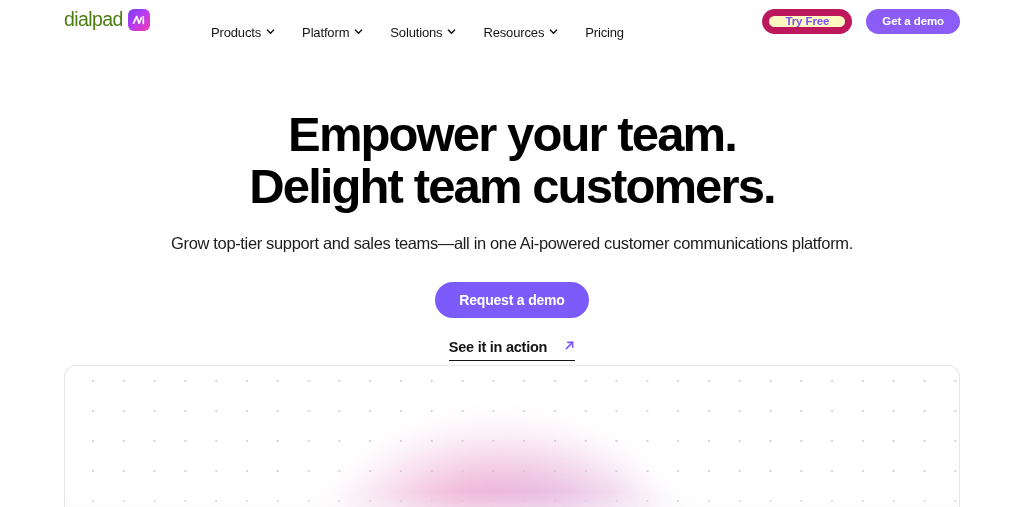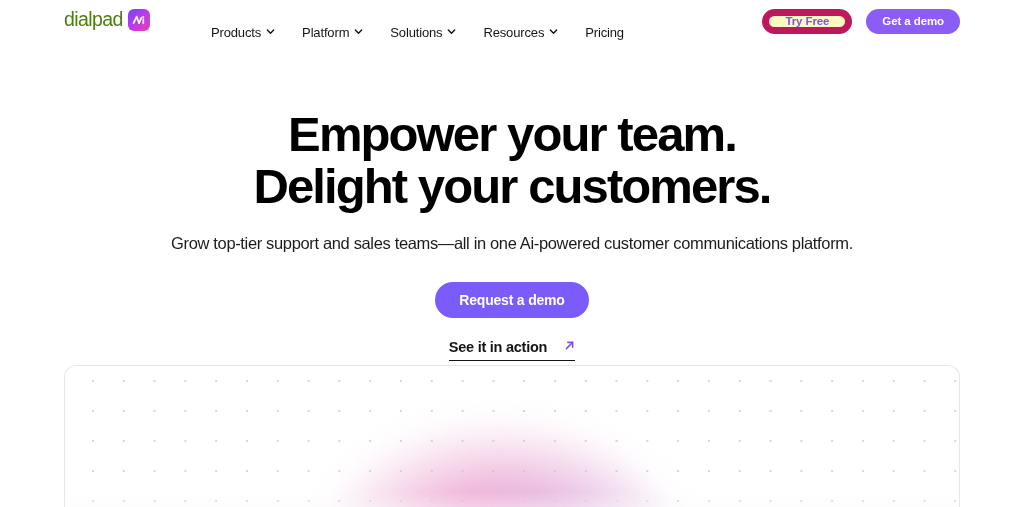--- a/index.html
+++ b/index.html
@@ -322,21 +322,21 @@
     <div class="header-actions">
       <button class="btn-outline">Try Free</button>
       <button class="btn-solid">Get a demo</button>
     </div>
 
   </header>
 
   <section class="hero">
     <h1 class="headline">
       <span class="line">Empower your team.</span>
-      <span class="line">Delight your customers.</span>
+      <span class="line">Delight team customers.</span>
     </h1>
 
     <p class="subhead">Grow top-tier support and sales teams—all in one Ai-powered customer communications platform.</p>
 
     <div class="cta-row">
       <button class="cta-primary">Request a demo</button>
       <a class="cta-link">
         <span>See it in action</span>
         <span class="arrow">
           <svg width="11" height="11" viewBox="0 0 12 12" aria-hidden="true">

